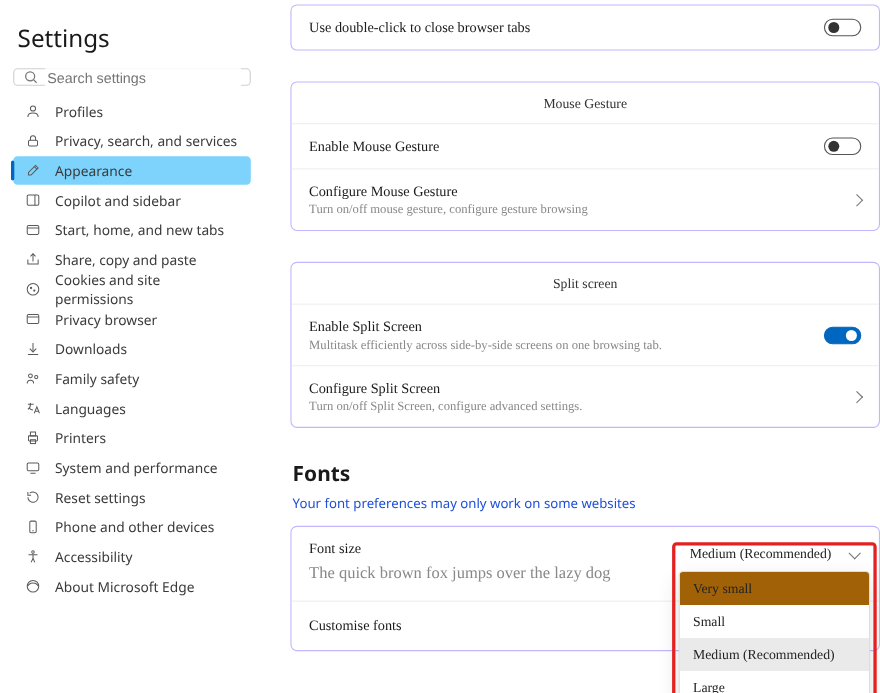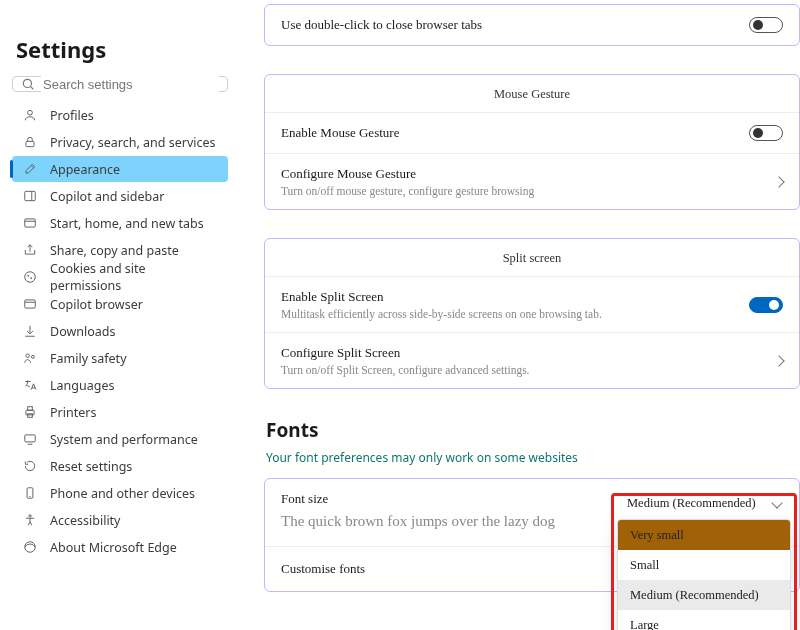--- a/index.html
+++ b/index.html
@@ -16,22 +16,22 @@
   }
   
   .sidebar {
     width: 240px;
     padding: 10px 12px 0 12px;
     display: flex;
     flex-direction: column;
   }
   .sidebar-title {
     font-size: 22px;
-    font-weight: 700;
-    margin: 24px 0 12px 4px;
+    font-weight: 400;
+    margin: 10px 0 12px 4px;
   }
   .search-box {
     display: flex;
     align-items: center;
     border: 1px solid #cfcfcf;
     border-radius: 4px;
     height: 16px;
     padding: 0 8px;
     margin-bottom: 10px;
   }
@@ -134,21 +134,21 @@
   .chev {
     width: 8px; height: 8px; border-right: 1.5px solid #777;
     border-bottom: 1.5px solid #777; transform: rotate(-45deg);
   }
   .chev.down { transform: rotate(45deg); }
   
   .fonts-heading {
     font-size: 19px; font-weight: 700; margin: 18px 0 6px 2px;
   }
   .fonts-sub {
-    font-size: 12px; color: #0f766e; margin: 0 0 12px 2px;
+    font-size: 12px; color: #1d4ed8; margin: 0 0 12px 2px;
   }
   
   .fontsize-row {
     position: relative;
   }
   .preview {
     font-size: 15px; color: #888; margin-top: 6px;
   }
   .dropdown-wrap {
     position: absolute;
@@ -279,21 +279,21 @@
       </span>
       <span>Cookies and site permissions</span>
     </div>
     <div class="nav-item">
       <span class="nav-icon">
         <svg width="14" height="14" viewBox="0 0 24 24" fill="none" stroke="currentColor" stroke-width="1.6">
             <rect x="3" y="5" width="18" height="14" rx="2"></rect>
             <line x1="3" y1="9" x2="21" y2="9"></line>
           </svg>
       </span>
-      <span>Copilot browser</span>
+      <span>Privacy browser</span>
     </div>
     <div class="nav-item">
       <span class="nav-icon">
         <svg width="14" height="14" viewBox="0 0 24 24" fill="none" stroke="currentColor" stroke-width="1.6">
             <path d="M12 3v12"></path>
             <path d="M7 12l5 5 5-5"></path>
             <line x1="4" y1="21" x2="20" y2="21"></line>
           </svg>
       </span>
       <span>Downloads</span>

